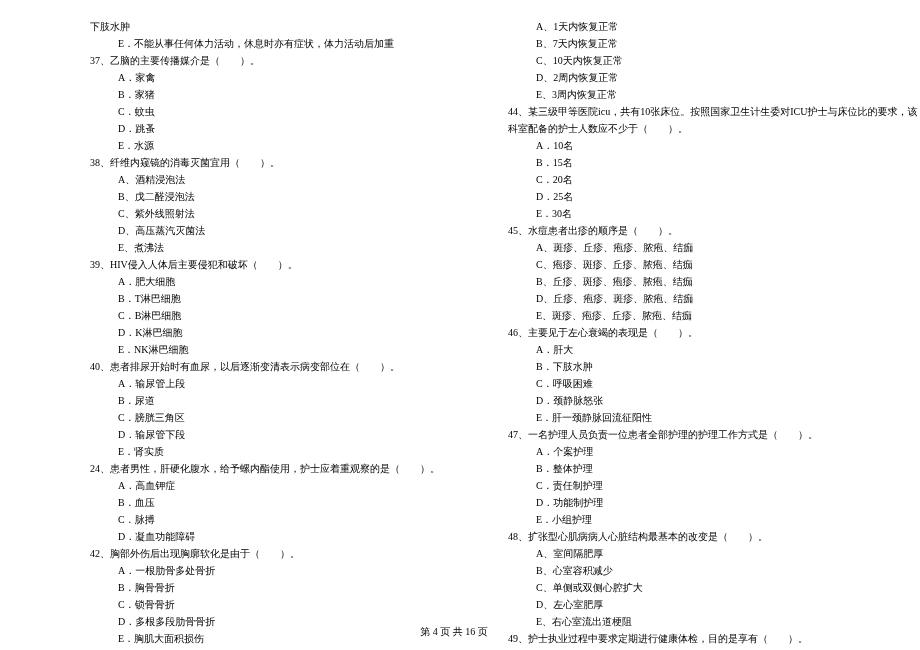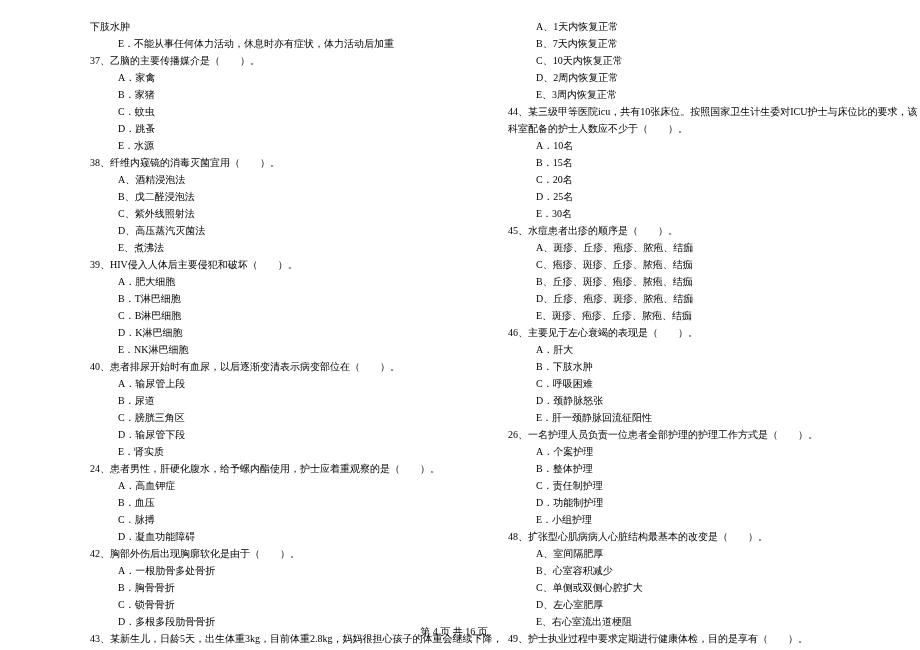--- a/index.html
+++ b/index.html
@@ -72,20 +72,21 @@
       <div class="line ">24、患者男性，肝硬化腹水，给予螺内酯使用，护士应着重观察的是（　　）。</div>
       <div class="line indent">A．高血钾症</div>
       <div class="line indent">B．血压</div>
       <div class="line indent">C．脉搏</div>
       <div class="line indent">D．凝血功能障碍</div>
       <div class="line ">42、胸部外伤后出现胸廓软化是由于（　　）。</div>
       <div class="line indent">A．一根肋骨多处骨折</div>
       <div class="line indent">B．胸骨骨折</div>
       <div class="line indent">C．锁骨骨折</div>
       <div class="line indent">D．多根多段肋骨骨折</div>
+      <div class="line indent">E．胸肌大面积损伤</div>
       <div class="line ">43、某新生儿，日龄5天，出生体重3kg，目前体重2.8kg，妈妈很担心孩子的体重会继续下降，</div>
     </div>
   <div class="col col-right" id="col-right">
       <div class="line indent">A、1天内恢复正常</div>
       <div class="line indent">B、7天内恢复正常</div>
       <div class="line indent">C、10天内恢复正常</div>
       <div class="line indent">D、2周内恢复正常</div>
       <div class="line indent">E、3周内恢复正常</div>
       <div class="line ">44、某三级甲等医院icu，共有10张床位。按照国家卫生计生委对ICU护士与床位比的要求，该</div>
       <div class="line ">科室配备的护士人数应不少于（　　）。</div>
@@ -99,21 +100,21 @@
       <div class="line indent">C、疱疹、斑疹、丘疹、脓疱、结痂</div>
       <div class="line indent">B、丘疹、斑疹、疱疹、脓疱、结痂</div>
       <div class="line indent">D、丘疹、疱疹、斑疹、脓疱、结痂</div>
       <div class="line indent">E、斑疹、疱疹、丘疹、脓疱、结痂</div>
       <div class="line ">46、主要见于左心衰竭的表现是（　　）。</div>
       <div class="line indent">A．肝大</div>
       <div class="line indent">B．下肢水肿</div>
       <div class="line indent">C．呼吸困难</div>
       <div class="line indent">D．颈静脉怒张</div>
       <div class="line indent">E．肝一颈静脉回流征阳性</div>
-      <div class="line ">26、一名护理人员负责一位患者全部护理的护理工作方式是（　　）。</div>
+      <div class="line ">47、一名护理人员负责一位患者全部护理的护理工作方式是（　　）。</div>
       <div class="line indent">A．个案护理</div>
       <div class="line indent">B．整体护理</div>
       <div class="line indent">C．责任制护理</div>
       <div class="line indent">D．功能制护理</div>
       <div class="line indent">E．小组护理</div>
       <div class="line ">48、扩张型心肌病病人心脏结构最基本的改变是（　　）。</div>
       <div class="line indent">A、室间隔肥厚</div>
       <div class="line indent">B、心室容积减少</div>
       <div class="line indent">C、单侧或双侧心腔扩大</div>
       <div class="line indent">D、左心室肥厚</div>

